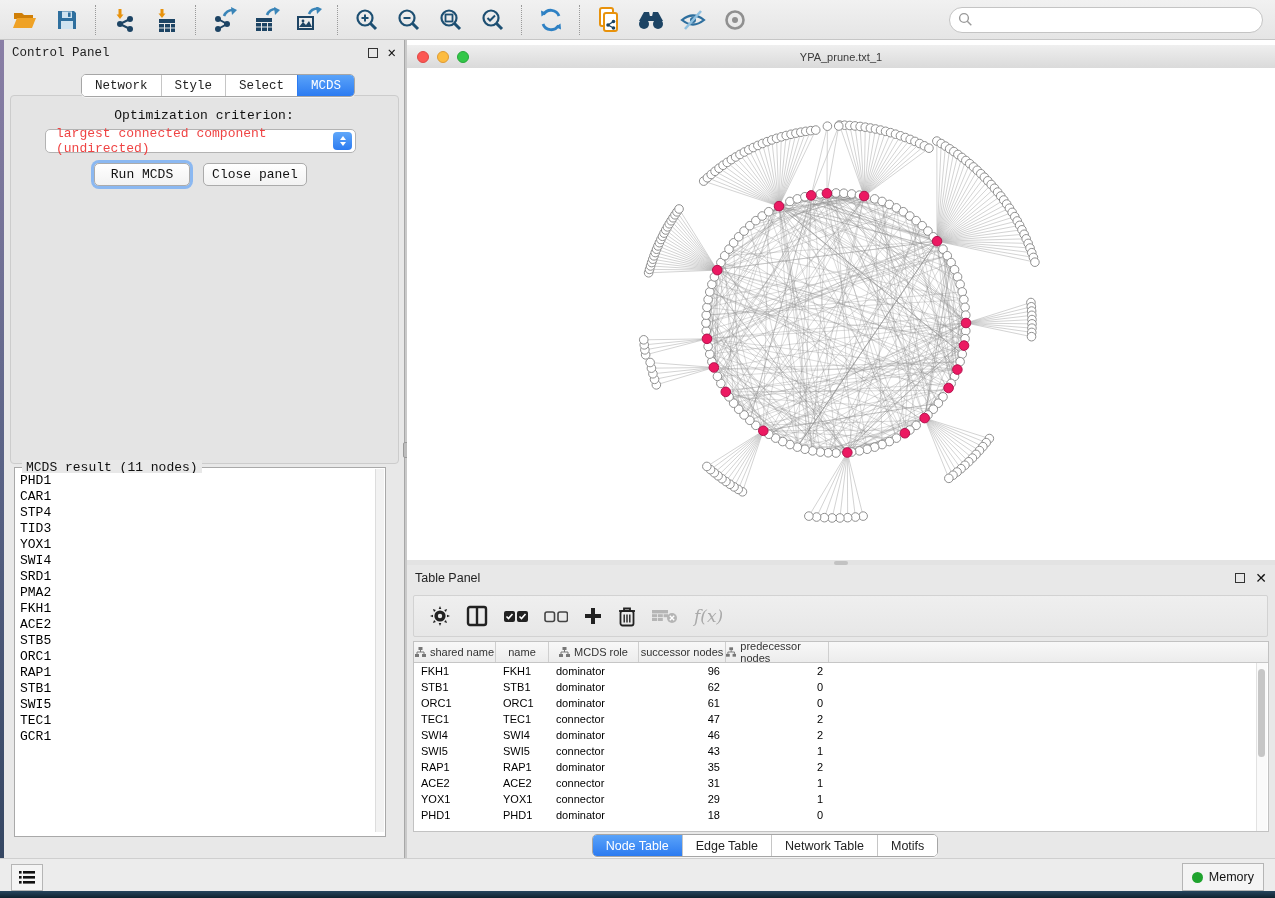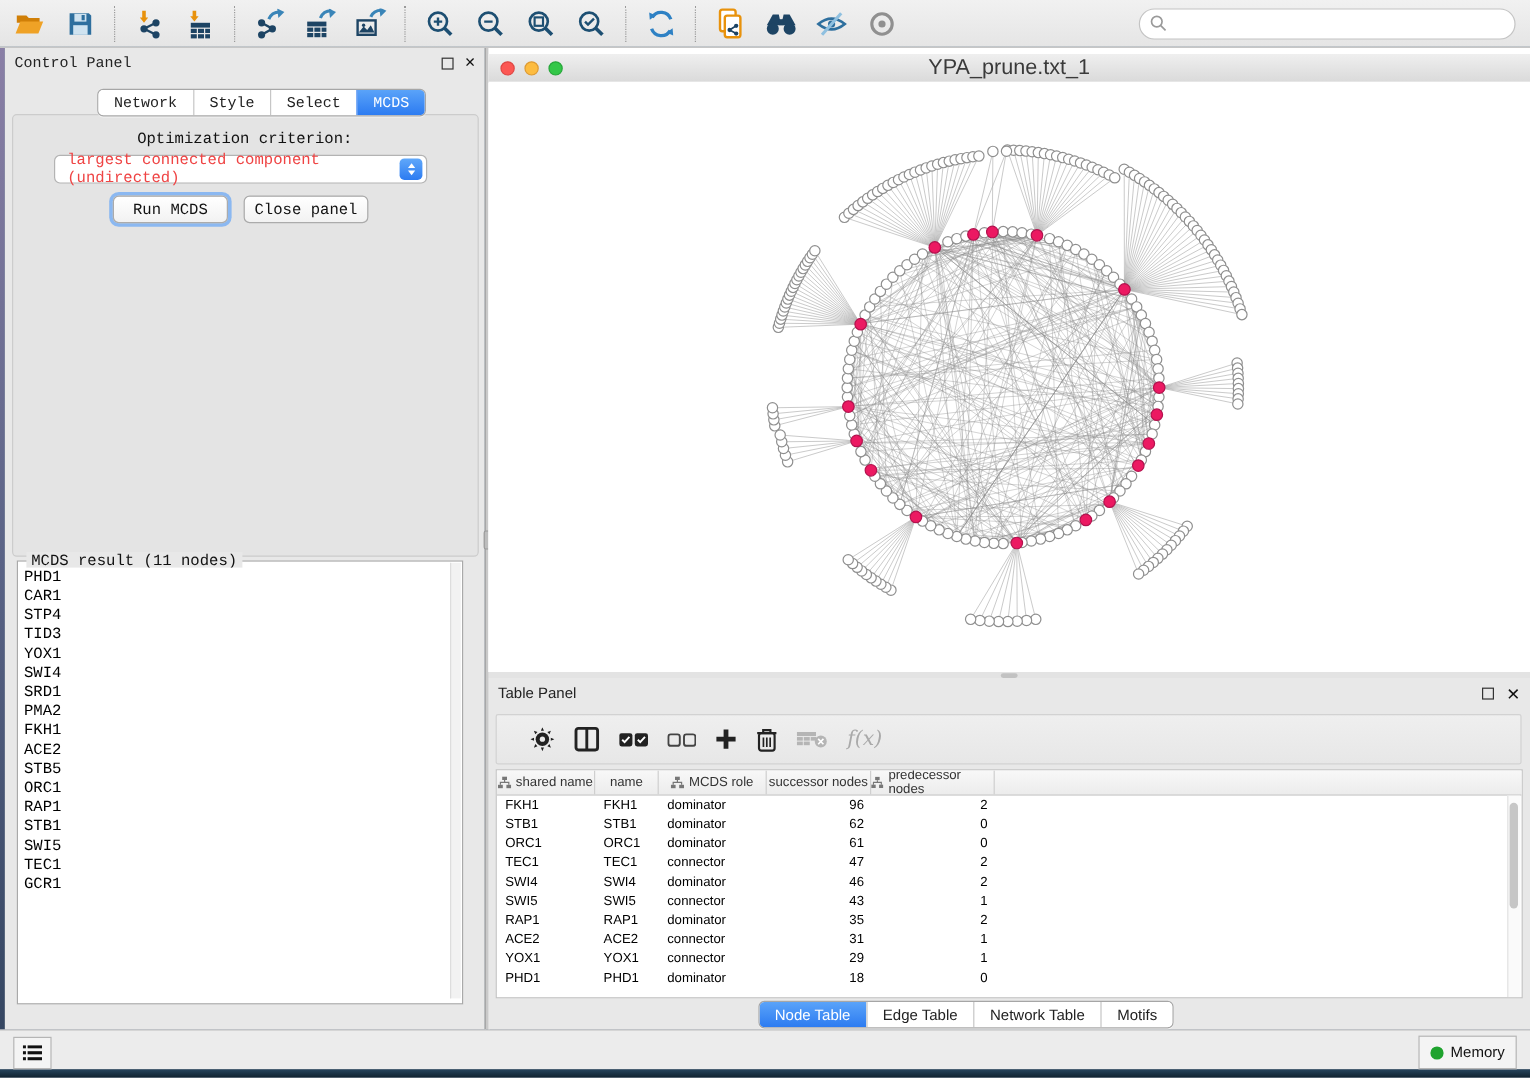--- a/index.html
+++ b/index.html
@@ -59,40 +59,40 @@
   #h-divider{left:407px;top:560px;width:868px;height:5px;background:#e3e3e3;}
   #h-grip{left:834px;top:561px;width:14px;height:4px;background:#c2c2c2;border-radius:2px;}
   
   #network-window{left:407px;top:40px;width:868px;height:520px;background:#fff;}
   #net-titlebar{left:0;top:5px;width:868px;height:23px;background:linear-gradient(#efefef,#dadada);
     border-bottom:1px solid #b9b9b9;display:flex;align-items:center;position:absolute;}
   .tl{width:12px;height:12px;border-radius:50%;margin-left:8px;}
   .tl.red{background:#fc5753;border:1px solid #df4744;box-sizing:border-box;margin-left:10px;}
   .tl.yel{background:#fdbc40;border:1px solid #de9b33;box-sizing:border-box;}
   .tl.grn{background:#33c748;border:1px solid #27a73a;box-sizing:border-box;}
-  #net-title{position:absolute;left:0;width:868px;text-align:center;font-size:18px;color:#3a3a3a;}
+  #net-title{position:absolute;left:0;width:868px;text-align:center;font-size:11px;color:#3a3a3a;}
   #net-canvas{left:0;top:28px;width:868px;height:492px;background:#fff;position:absolute;}
   
   #table-panel{left:407px;top:565px;width:868px;height:293px;background:#e8e8e8;}
   #tp-toolbar{left:6px;top:30px;width:855px;height:42px;background:linear-gradient(#efefef,#e7e7e7);
-    border:1px solid #d2d2d2;border-radius:2px;display:flex;align-items:center;gap:16px;padding-left:28px;box-sizing:border-box;}
+    border:1px solid #d2d2d2;border-radius:2px;display:flex;align-items:center;gap:16px;padding-left:16px;box-sizing:border-box;}
   .fx{font-family:"DejaVu Serif","Liberation Serif",serif;font-style:italic;font-size:17px;color:#a9a9a9;}
   #node-table{left:6px;top:76px;width:856px;height:191px;background:#fff;border:1px solid #c2c2c2;box-sizing:border-box;overflow:hidden;}
   #nt-header{display:flex;height:20px;background:linear-gradient(#f8f8f8,#ececec);border-bottom:1px solid #c6c6c6;}
   .hc{display:flex;align-items:center;justify-content:center;gap:4px;font-size:11px;color:#333;
     border-right:1px solid #cfcfcf;box-sizing:border-box;}
   .col0{width:82px;}.col1{width:53px;}.col2{width:90px;}.col3{width:87px;flex-direction:column;}.col4{width:103px;}
   .hfill{flex:1;border-right:none;}
   .trow{display:flex;height:16px;align-items:center;}
   .tc{font-size:11px;color:#000;box-sizing:border-box;overflow:hidden;white-space:nowrap;}
   .tc.l{padding-left:7px;text-align:left;}
   .tc.r{padding-right:6px;text-align:right;}
   #nt-scroll{position:absolute;right:1px;top:21px;width:10px;height:168px;background:#fafafa;border-left:1px solid #e2e2e2;}
   #nt-thumb{position:absolute;left:1px;top:6px;width:7px;height:88px;background:#c6c6c6;border-radius:4px;}
-  #tp-tabs-row{left:0;top:269px;width:716px;display:flex;justify-content:center;position:absolute;margin-left:40px;}
+  #tp-tabs-row{left:0;top:269px;width:716px;display:flex;justify-content:center;position:absolute;}
   
   #status-bar{left:0;top:858px;width:1275px;height:33px;background:#ececec;border-top:1px solid #cfcfcf;box-sizing:border-box;padding-left:40px;}
   #list-btn{left:11px;top:5px;width:30px;height:25px;background:#f4f4f4;border:1px solid #b5b5b5;
     display:flex;align-items:center;justify-content:center;position:absolute;}
   #memory-btn{right:11px;top:4px;height:26px;padding:0 9px;background:#f4f4f4;border:1px solid #b5b5b5;
     display:flex;align-items:center;gap:6px;position:absolute;font-size:12.5px;color:#111;}
   #memory-dot{width:11px;height:11px;border-radius:50%;background:#1fa32e;}
   svg{display:block;}
 </style>
 </head>

